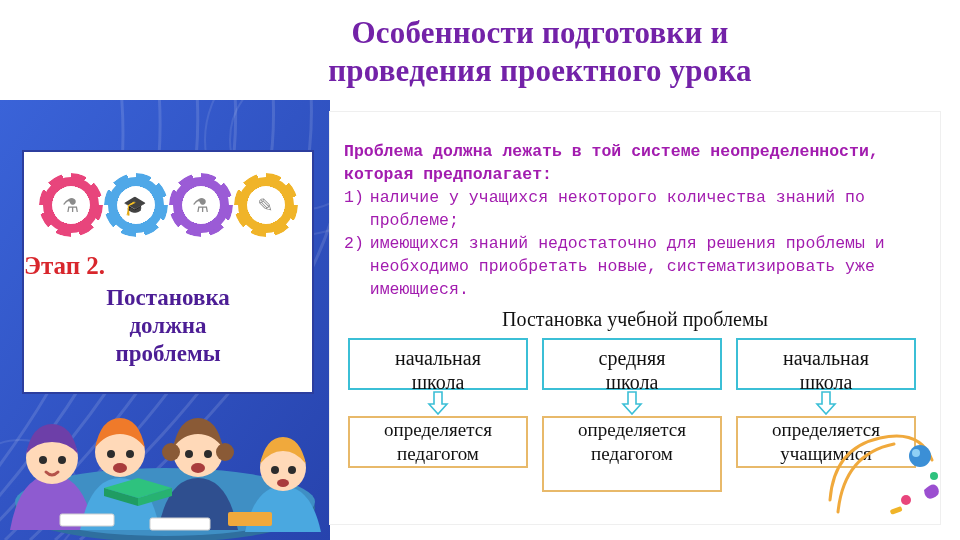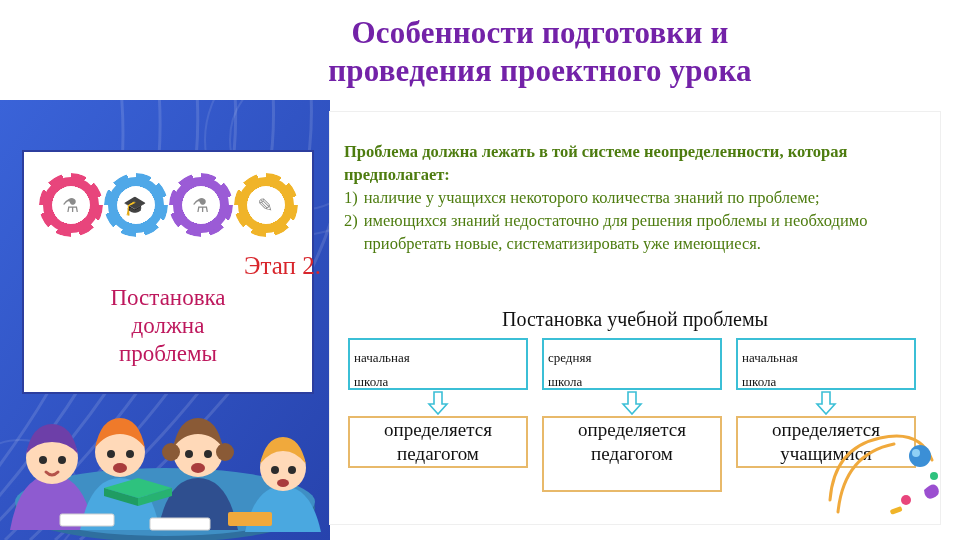--- a/index.html
+++ b/index.html
@@ -59,41 +59,41 @@
                      currentColor 75% 83%, transparent 83% 87.5%,
                      currentColor 87.5% 95.5%, transparent 95.5% 100%);
     -webkit-mask: radial-gradient(circle, transparent 0 19px, #000 19px);
             mask: radial-gradient(circle, transparent 0 19px, #000 19px);
   }
   .gear .ring{
     position:absolute;left:0;top:0;width:56px;height:56px;border-radius:50%;
     border:9px solid currentColor;box-sizing:border-box;
   }
   .stage-num{
-    position:absolute;left:0;top:100px;width:297px;text-align:right;
-    color:#d8262c;font-weight:normal;font-size:25px;
+    position:absolute;left:0;top:100px;width:297px;text-align:left;
+    color:#d8262c;font-weight:bold;font-size:25px;
     font-family:"Liberation Serif", serif;
   }
   .stage-name{
     position:absolute;left:0;top:132px;width:288px;text-align:center;
-    color:#be185d;font-weight:normal;font-size:23px;line-height:28px;
+    color:#4c1d95;font-weight:bold;font-size:23px;line-height:28px;
     font-family:"Liberation Serif", serif;
   }
   
   .kids{position:absolute;left:0;top:380px;width:330px;height:160px;z-index:4;}
   
   .content-card{
     position:absolute;left:330px;top:112px;width:610px;height:412px;
     background:#ffffff;z-index:3;
     box-shadow:0 0 0 1px #efefef;
   }
   .problem-text{
     position:absolute;left:14px;top:28px;width:588px;
-    font-family:Liberation Serif, serif;
-    font-size:16.5px;line-height:23px;color:#4d7c0f;
+    font-family:Liberation Mono, monospace;
+    font-size:16.5px;line-height:23px;color:#a21caf;
   }
   .problem-text .lead{font-weight:bold;}
   .numlist{margin:0;padding:0;list-style:none;}
   .numlist li{
     display:flex;gap:6px;margin:0;padding:0;
   }
   .numlist li .marker{flex:0 0 auto;}
   .numlist li .body{flex:1 1 auto;}
   .subtitle{
     position:absolute;left:0;top:196px;width:610px;text-align:center;
@@ -101,22 +101,22 @@
     font-size:20px;color:#111111;
   }
   
   .flow{position:absolute;left:12px;top:226px;width:586px;height:150px;}
   .col{position:absolute;top:0;width:180px;}
   .col.c1{left:6px;}
   .col.c2{left:200px;}
   .col.c3{left:394px;}
   .box-top{
     border:2px solid #3bbfd6;background:#ffffff;
-    font-family:"Liberation Serif", serif;
-    font-size:13px;line-height:24px;color:#111111;
+    text-align:center;font-family:"Liberation Serif", serif;
+    font-size:20px;line-height:24px;color:#111111;
     padding:6px 4px;height:52px;box-sizing:border-box;
   }
   .arrow{
     height:26px;display:flex;align-items:center;justify-content:center;
   }
   .box-bot{
     border:2px solid #e8b96a;background:#ffffff;
     text-align:center;font-family:"Liberation Serif", serif;
     font-size:19px;line-height:24px;color:#111111;
     padding:0 4px;box-sizing:border-box;

